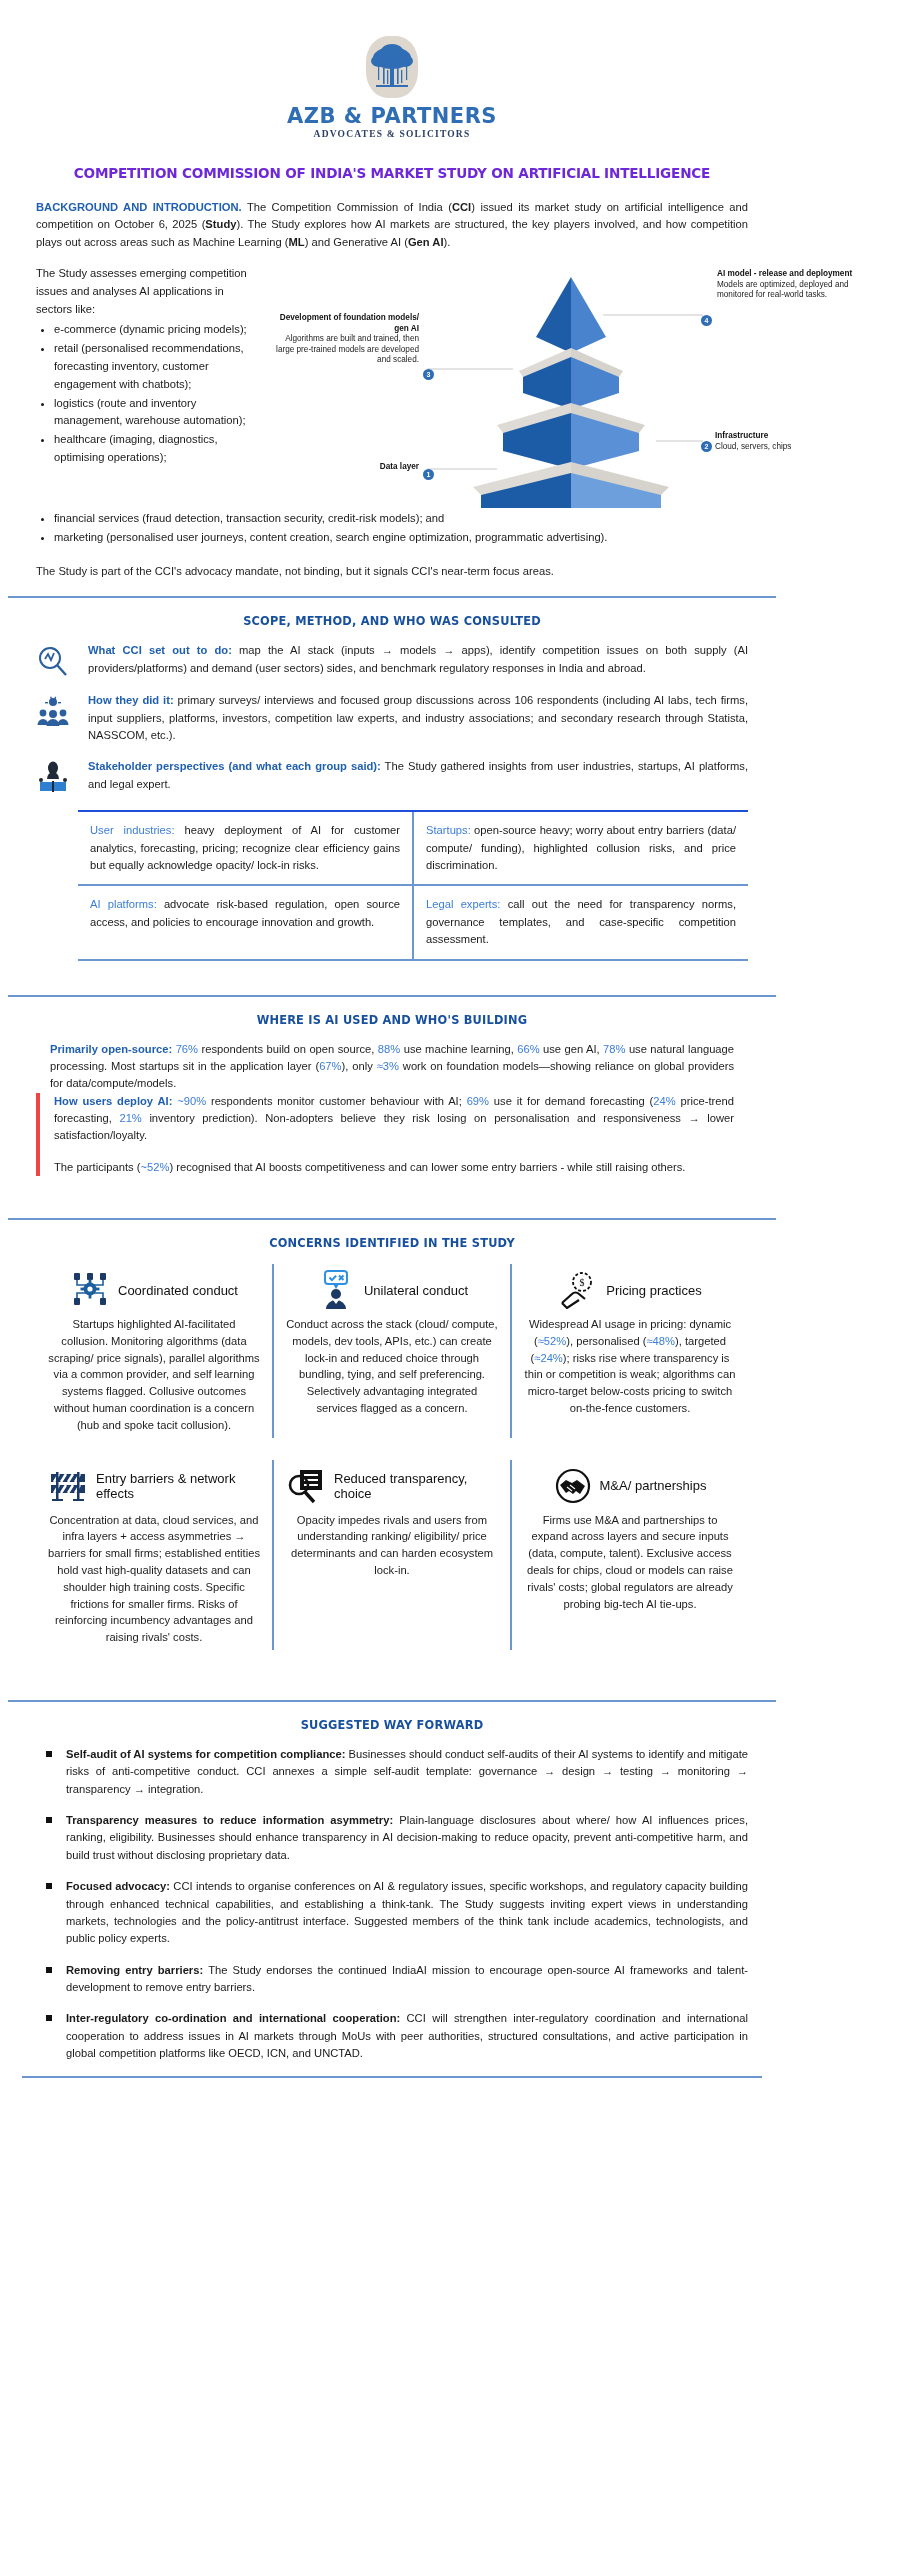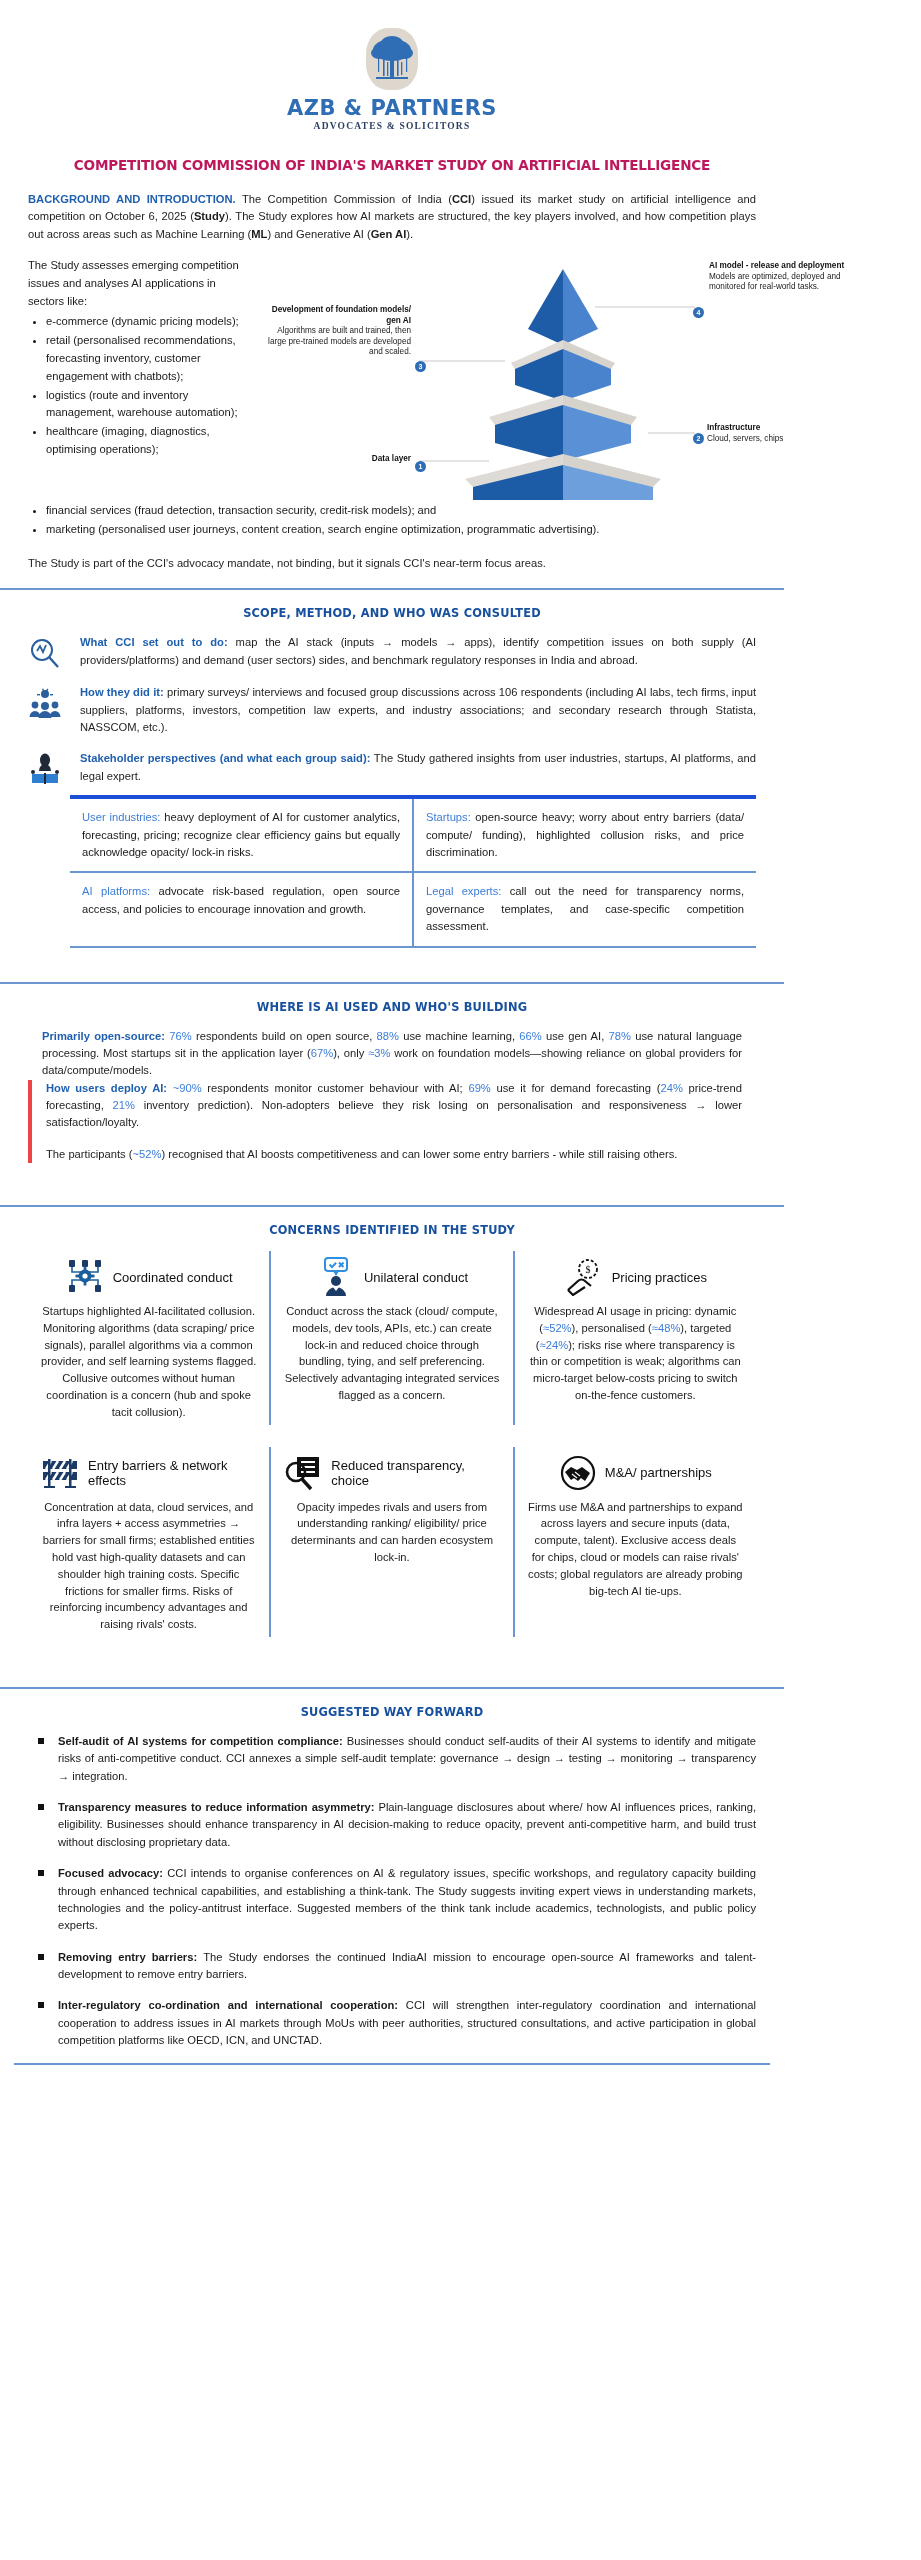--- a/index.html
+++ b/index.html
@@ -3,21 +3,21 @@
 <meta charset="utf-8">
 <style>
   * { box-sizing: border-box; }
   html, body { margin:0; padding:0; }
   body {
     width: 921px;
     background: #ffffff;
     font-family: "Liberation Sans", sans-serif;
     color: #1a1a1a;
   }
-  .page { width: 784px; min-height: 2560px; position: relative; padding: 0; }
+  .page { width: 784px; min-height: 2560px; position: relative; padding: 8px; }
 
   
   .logo-wrap { text-align:center; padding-top: 28px; }
   .logo-badge {
     width: 52px; height: 62px; margin: 0 auto;
     background: #ddd7cd; border-radius: 22px/26px;
     position: relative; overflow: hidden;
   }
   .tree-svg { position:absolute; left:4px; top:4px; }
   .logo-name {
@@ -25,21 +25,21 @@
     font-weight: 700; font-size: 21px; letter-spacing: .5px;
     color: #2f6db5; margin-top: 6px;
   }
   .logo-sub {
     font-family: "Liberation Serif", serif;
     font-weight: 700; font-size: 9.5px; letter-spacing: 1.2px;
     color: #2b3f63; margin-top: 1px;
   }
   .doc-title {
     text-align:center; font-family:"DejaVu Sans", sans-serif;
-    font-weight:700; font-size:13.6px; color:#be185d;
+    font-weight:700; font-size:13.6px; color:#6d28d9;
     margin: 26px 40px 0 40px; letter-spacing:-0.2px;
   }
 
   
   .body-text {
     font-size: 11.2px; line-height: 1.55; text-align: justify; color:#1d1d1d;
   }
   .bold { font-weight: 700; }
   .blue-head { color:#1f5fb0; font-weight:700; }
   .blue-num { color:#3b7dd8; }
@@ -72,21 +72,21 @@
     display:inline-block; font-weight:700;
   }
 
   
   .icon-row { display:flex; margin-top: 14px; align-items:flex-start; }
   .icon-cell { width: 52px; flex:0 0 52px; padding-top:2px; text-align:center; }
   .icon-text { flex:1; }
 
   
   .two-col {
-    display:flex; margin-top: 9px; border-top:4px solid #1d4ed8; border-bottom:2px solid #6c96d0;
+    display:flex; margin-top: 16px; border-top:2px solid #1d4ed8; border-bottom:2px solid #6c96d0;
   }
   .two-col.no-top { border-top:none; }
   .col {
     flex:1; padding: 10px 12px; font-size: 11.2px; line-height:1.55; text-align:justify;
   }
   .col + .col { border-left:2px solid #6c96d0; }
   .col-lead { color:#3b7dd8; }
 
   .two-col-plain { display:flex; margin-top: 14px; flex-direction: column; }
   .two-col-plain .col { padding: 0 14px; }

